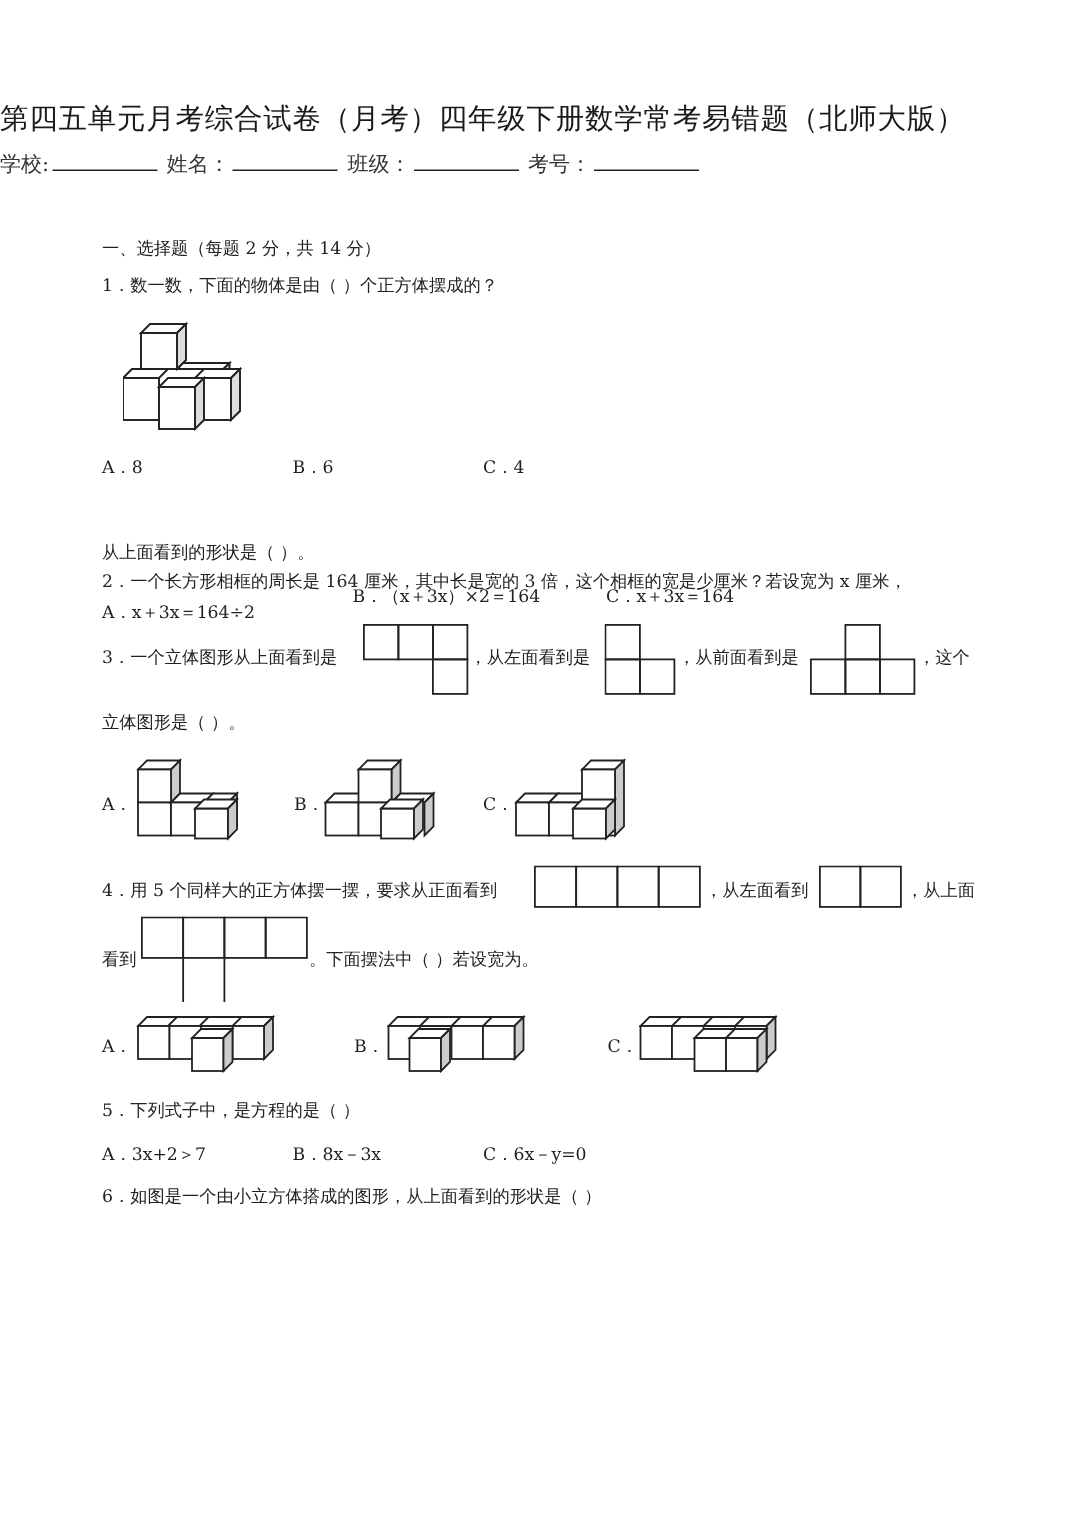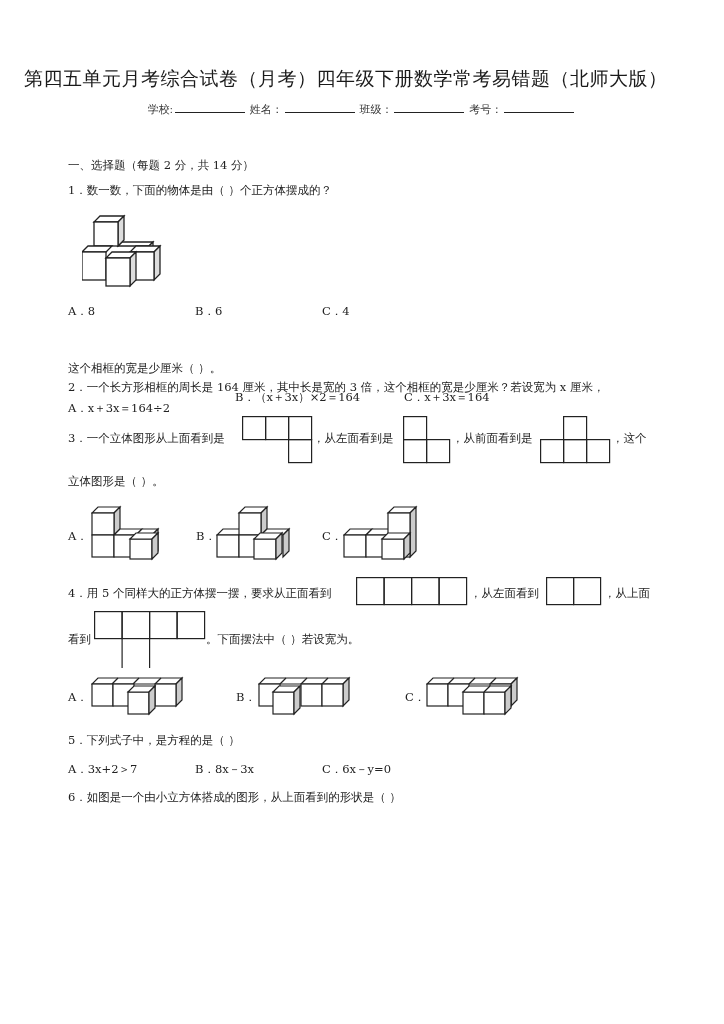--- a/index.html
+++ b/index.html
@@ -1,20 +1,20 @@
 <!DOCTYPE html>
 <html><head>
 <meta charset="utf-8">
 <style>
   html, body { margin:0; padding:0; background:#ffffff; }
   body { width:724px; height:1024px; position:relative; overflow:hidden;
          font-family:"DejaVu Serif","Liberation Serif",serif; color:#222; }
   .abs { position:absolute; white-space:nowrap; }
-  .title { top:66px; left:0; width:608px; text-align:center; font-size:19px; letter-spacing:0.5px; color:#1a1a1a;padding-left:24px; }
-  .info { top:101px; left:0; width:724px; text-align:center; font-size:11px; color:#333;font-family:Liberation Serif, serif; }
+  .title { top:66px; left:0; width:608px; text-align:center; font-size:19px; letter-spacing:0.5px; color:#1a1a1a; }
+  .info { top:101px; left:0; width:724px; font-size:14px; color:#333; }
   .info .blank { display:inline-block; width:70px; border-bottom:1px solid #222; height:11px; margin:0 2px; vertical-align:baseline; }
   .t { font-size:11.5px; color:#222; }
   .fig { position:absolute; }
   svg { display:block; }
 </style>
 </head>
 <body>
 
 <div class="abs title">第四五单元月考综合试卷（月考）四年级下册数学常考易错题（北师大版）</div>
 <div class="abs info">
@@ -53,21 +53,21 @@
     </g>
   </svg>
 </div>
 <div class="abs t" style="top:304px;left:68px;">A．8</div>
 <div class="abs t" style="top:304px;left:195px;text-align:center;">B．6</div>
 <div class="abs t" style="top:304px;left:322px;">C．4</div>
 
 <div class="abs t" style="top:333px;left:68px;margin-top:47px;">
   <span>2．</span><span>一个长方形相框的周长是 164 厘米，其中长是宽的 3 倍，这个相框的宽是少厘米？若设宽为 x 厘米，</span>
 </div>
-<div class="abs t" style="top:361px;left:68px;">这个相框的宽是少厘米（    ）。</div>
+<div class="abs t" style="top:361px;left:68px;">从上面看到的形状是（    ）。</div>
 <div class="abs t" style="top:390px;left:68px;margin-top:11px;">A．x＋3x＝164÷2</div>
 <div class="abs t" style="top:390px;left:235px;">B．（x＋3x）×2＝164</div>
 <div class="abs t" style="top:390px;left:404px;">C．x＋3x＝164</div>
 
 <div class="abs t" style="top:431px;left:68px;">
   <span>3．</span><span>一个立体图形从上面看到是</span>
 </div>
 <div class="fig" style="top:416px;left:242px;">
   <svg width="72" height="48" viewBox="0 0 72 48">
     <g stroke="#222" stroke-width="1.2" fill="none">

